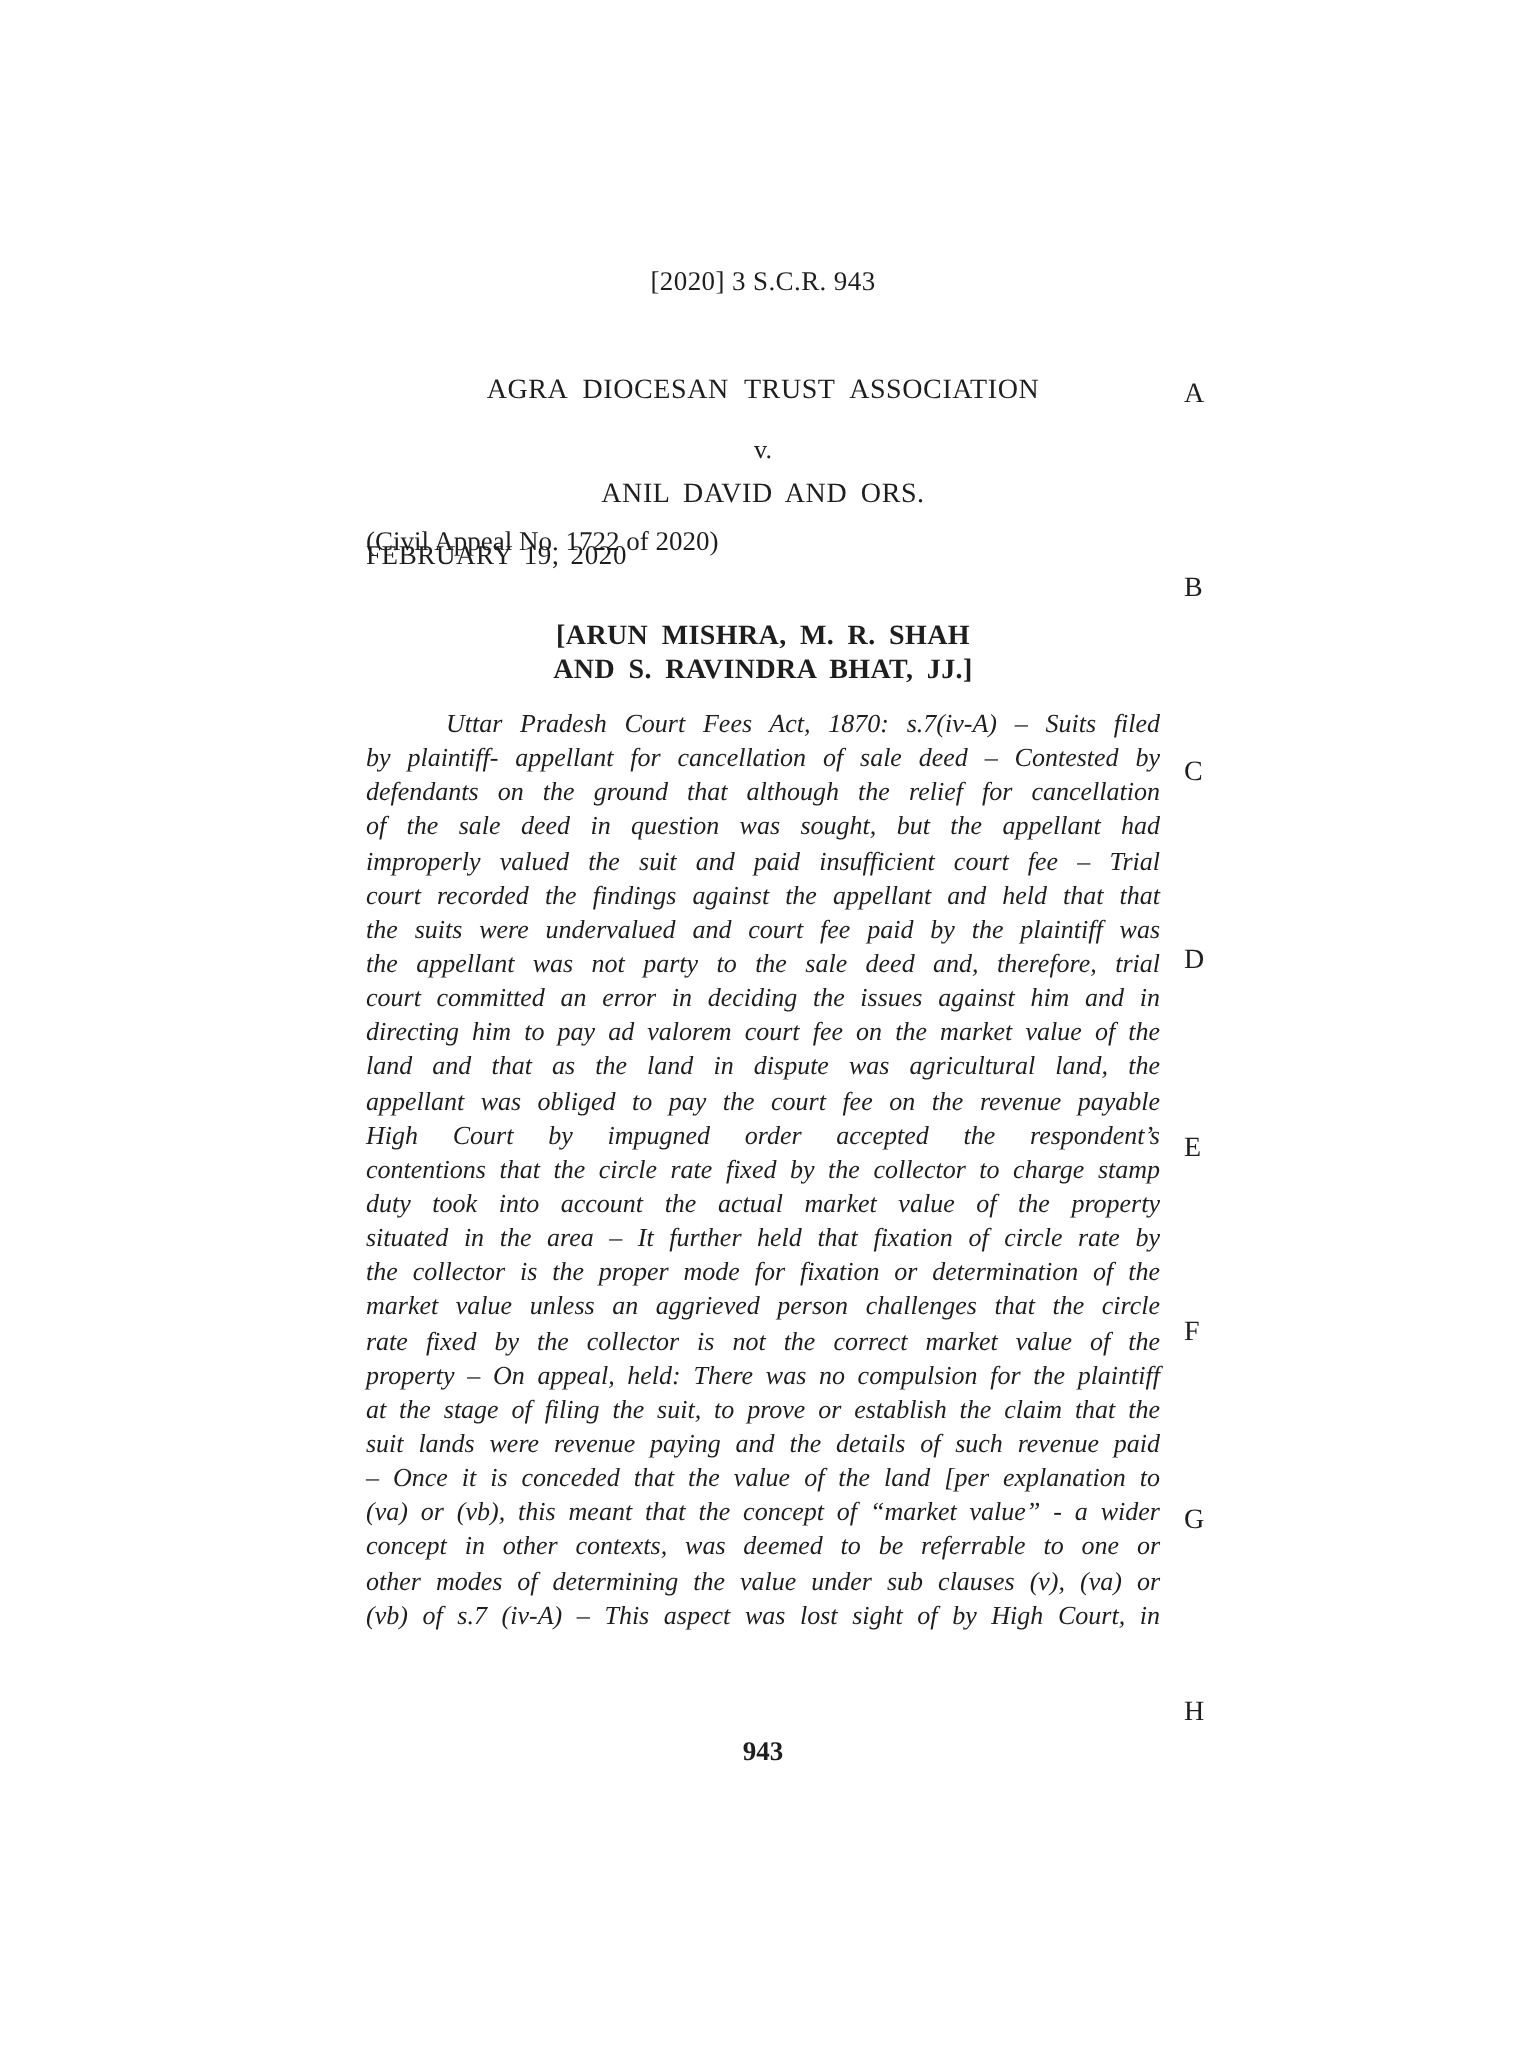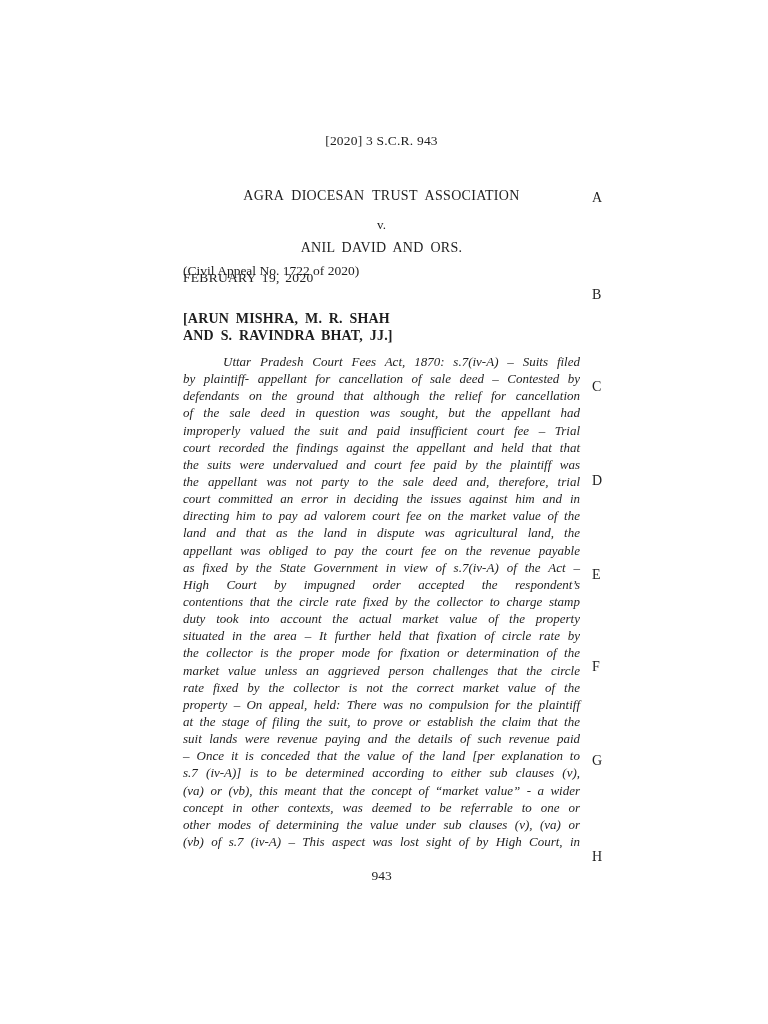--- a/index.html
+++ b/index.html
@@ -69,21 +69,21 @@
     width: 397px;
     font-size: 13.5px;
     word-spacing: 2px;
     letter-spacing: 0.3px;
   }
   .judges {
     position: absolute;
     top: 310px;
     left: 183px;
     width: 397px;
-    text-align: left;
+    text-align: center;
     font-weight: bold;
     font-size: 14px;
     line-height: 17px;
     word-spacing: 3px;
     letter-spacing: 0.2px;
   }
   .headnote {
     position: absolute;
     top: 353px;
     left: 183px;
@@ -124,20 +124,21 @@
   .margin-letter:nth-child(6) { top: 659px; }
   .margin-letter:nth-child(7) { top: 753px; }
   .margin-letter:nth-child(8) { top: 849px; }
   .page-number {
     position: absolute;
     top: 868px;
     left: 183px;
     width: 397px;
     text-align: center;
     font-size: 13.5px;
+    font-weight: bold;
   }
 </style>
 </head>
 <body>
 
 <div class="page">
 
   <div class="citation">[2020] 3 S.C.R. 943</div>
 
   <div class="appellant">AGRA DIOCESAN TRUST ASSOCIATION</div>
@@ -161,33 +162,31 @@
       <div class="headnote-line">defendants on the ground that although the relief for cancellation</div>
       <div class="headnote-line">of the sale deed in question was sought, but the appellant had</div>
       <div class="headnote-line">improperly valued the suit and paid insufficient court fee – Trial</div>
       <div class="headnote-line">court recorded the findings against the appellant and held that that</div>
       <div class="headnote-line">the suits were undervalued and court fee paid by the plaintiff was</div>
       <div class="headnote-line">the appellant was not party to the sale deed and, therefore, trial</div>
       <div class="headnote-line">court committed an error in deciding the issues against him and in</div>
       <div class="headnote-line">directing him to pay ad valorem court fee on the market value of the</div>
       <div class="headnote-line">land and that as the land in dispute was agricultural land, the</div>
       <div class="headnote-line">appellant was obliged to pay the court fee on the revenue payable</div>
-      <div class="headnote-line">as fixed by the State Government in view of s.7(iv-A) of the Act –</div>
       <div class="headnote-line">High Court by impugned order accepted the respondent’s</div>
       <div class="headnote-line">contentions that the circle rate fixed by the collector to charge stamp</div>
       <div class="headnote-line">duty took into account the actual market value of the property</div>
       <div class="headnote-line">situated in the area – It further held that fixation of circle rate by</div>
       <div class="headnote-line">the collector is the proper mode for fixation or determination of the</div>
       <div class="headnote-line">market value unless an aggrieved person challenges that the circle</div>
       <div class="headnote-line">rate fixed by the collector is not the correct market value of the</div>
       <div class="headnote-line">property – On appeal, held: There was no compulsion for the plaintiff</div>
       <div class="headnote-line">at the stage of filing the suit, to prove or establish the claim that the</div>
       <div class="headnote-line">suit lands were revenue paying and the details of such revenue paid</div>
       <div class="headnote-line">– Once it is conceded that the value of the land [per explanation to</div>
-      <div class="headnote-line">s.7 (iv-A)] is to be determined according to either sub clauses (v),</div>
       <div class="headnote-line">(va) or (vb), this meant that the concept of “market value” - a wider</div>
       <div class="headnote-line">concept in other contexts, was deemed to be referrable to one or</div>
       <div class="headnote-line">other modes of determining the value under sub clauses (v), (va) or</div>
       <div class="headnote-line">(vb) of s.7 (iv-A) – This aspect was lost sight of by High Court, in</div>
     </div>
 
   <div class="margin-letters">
       <div class="margin-letter">A</div>
       <div class="margin-letter">B</div>
       <div class="margin-letter">C</div>

